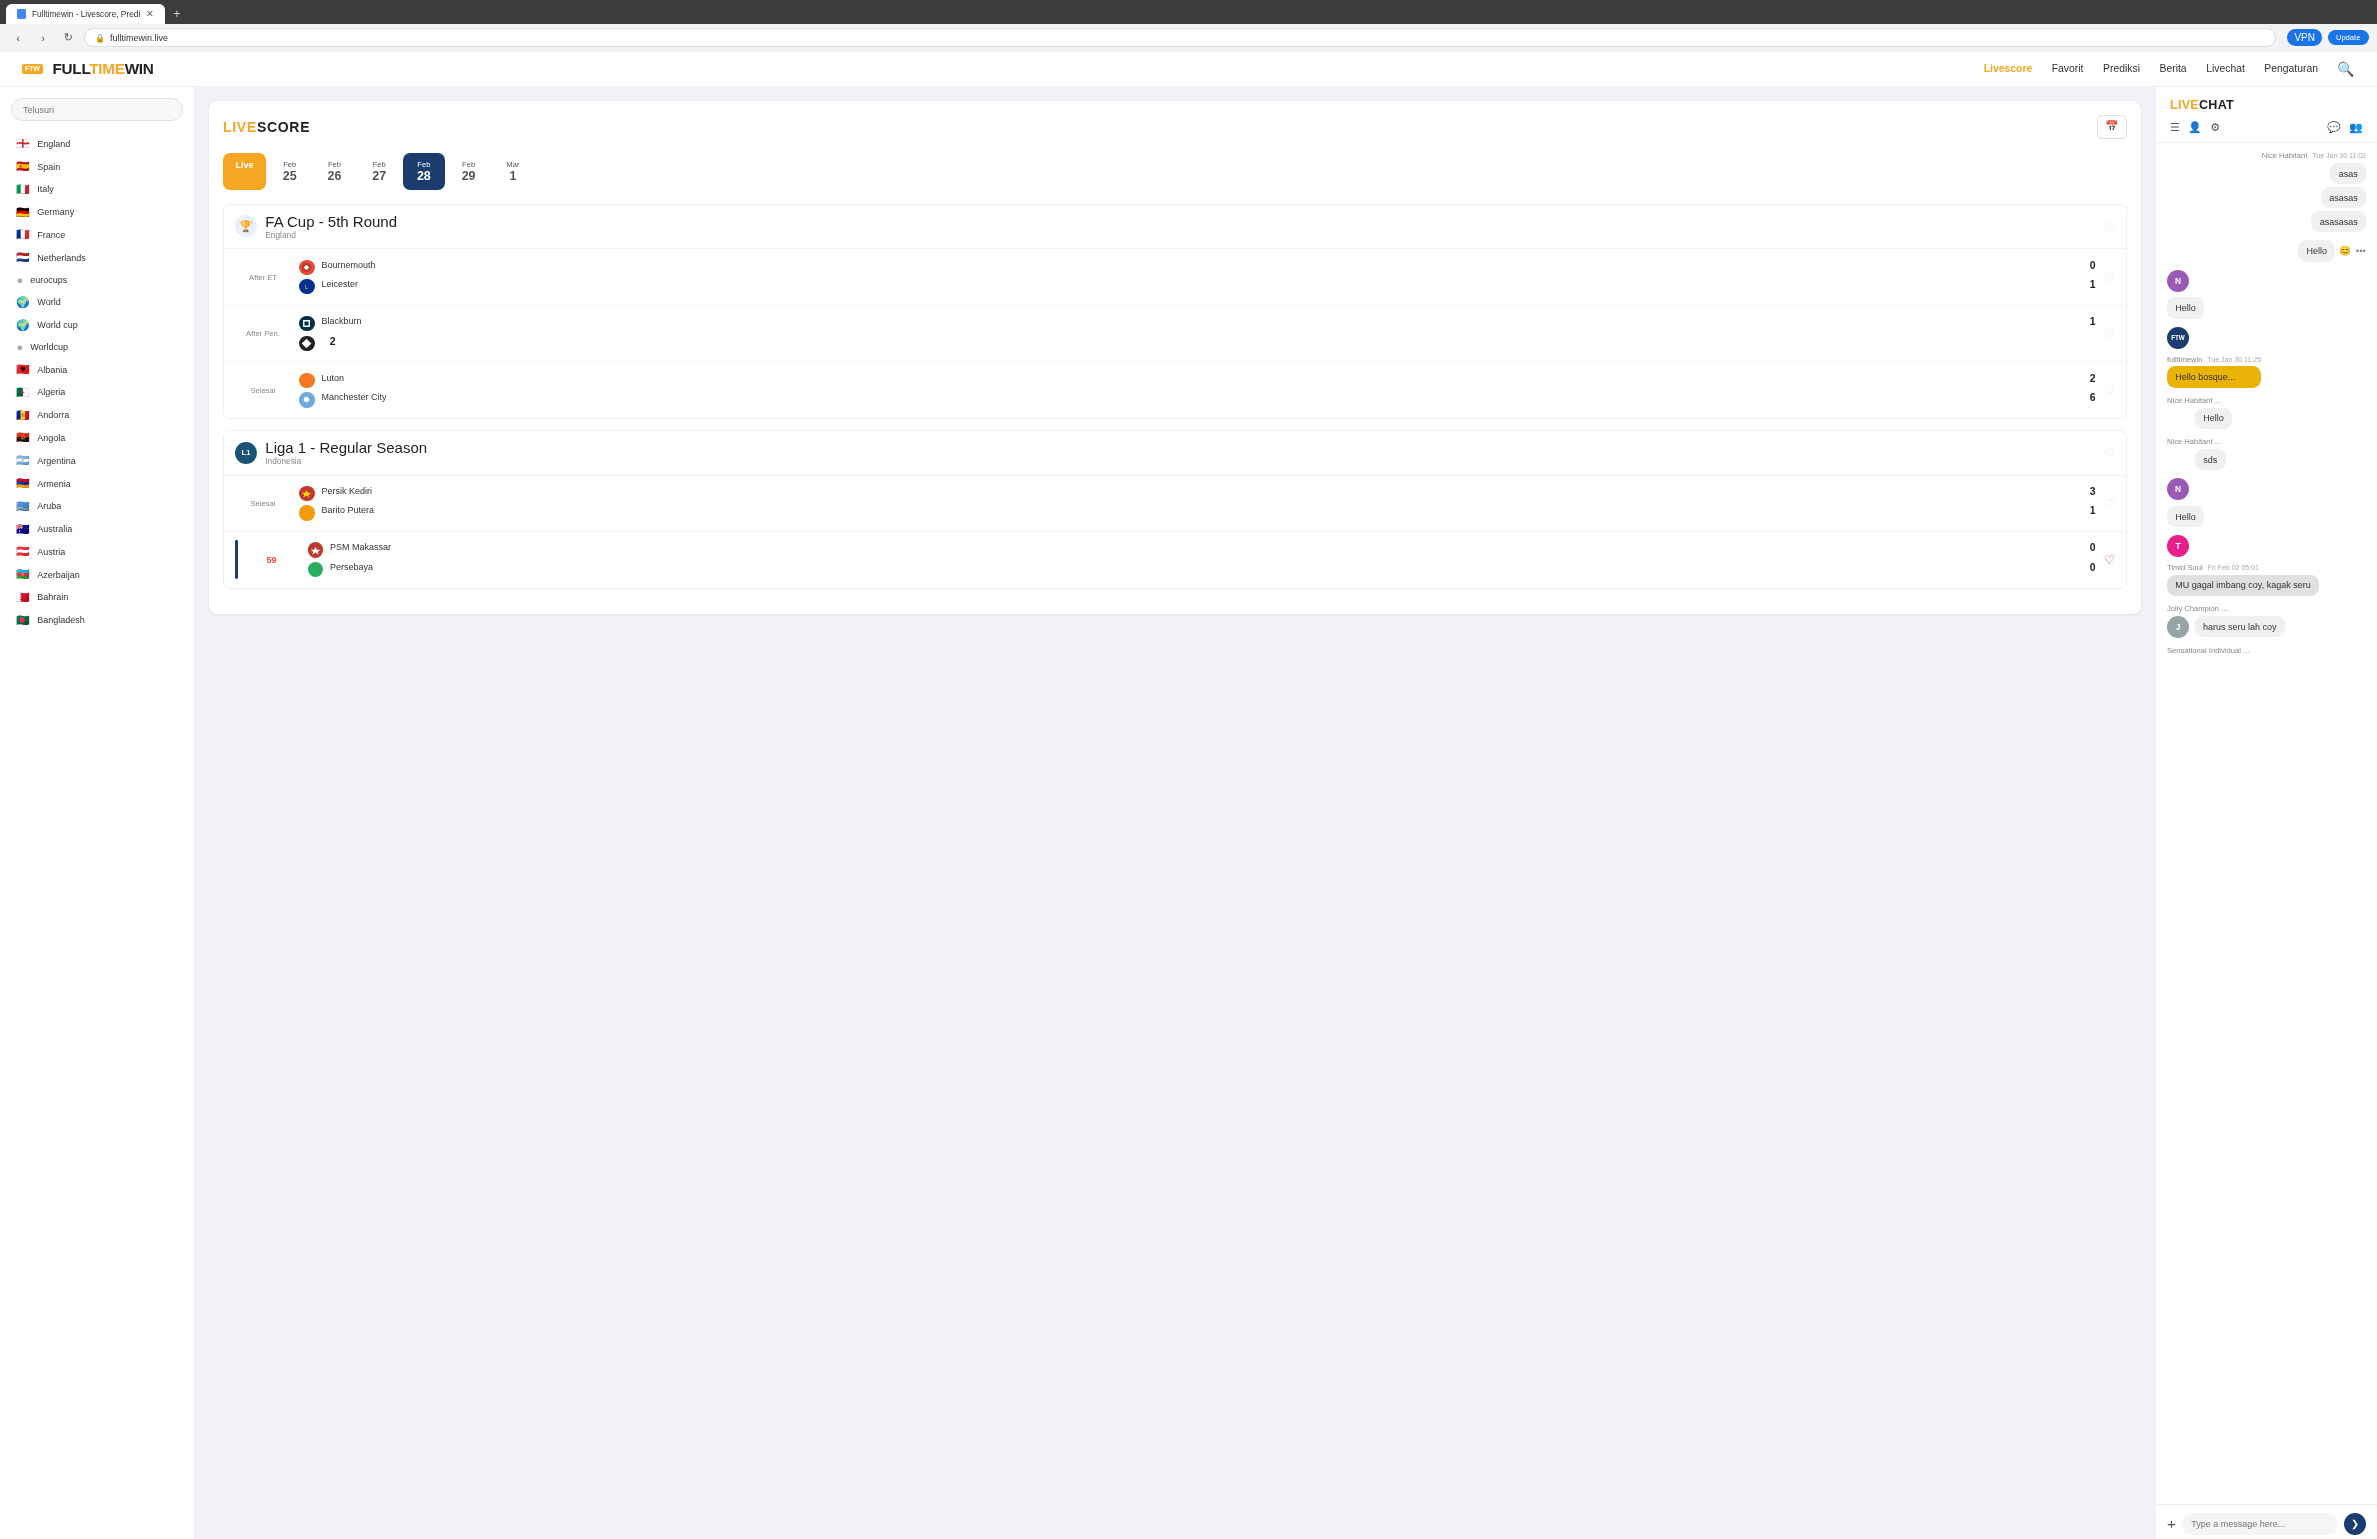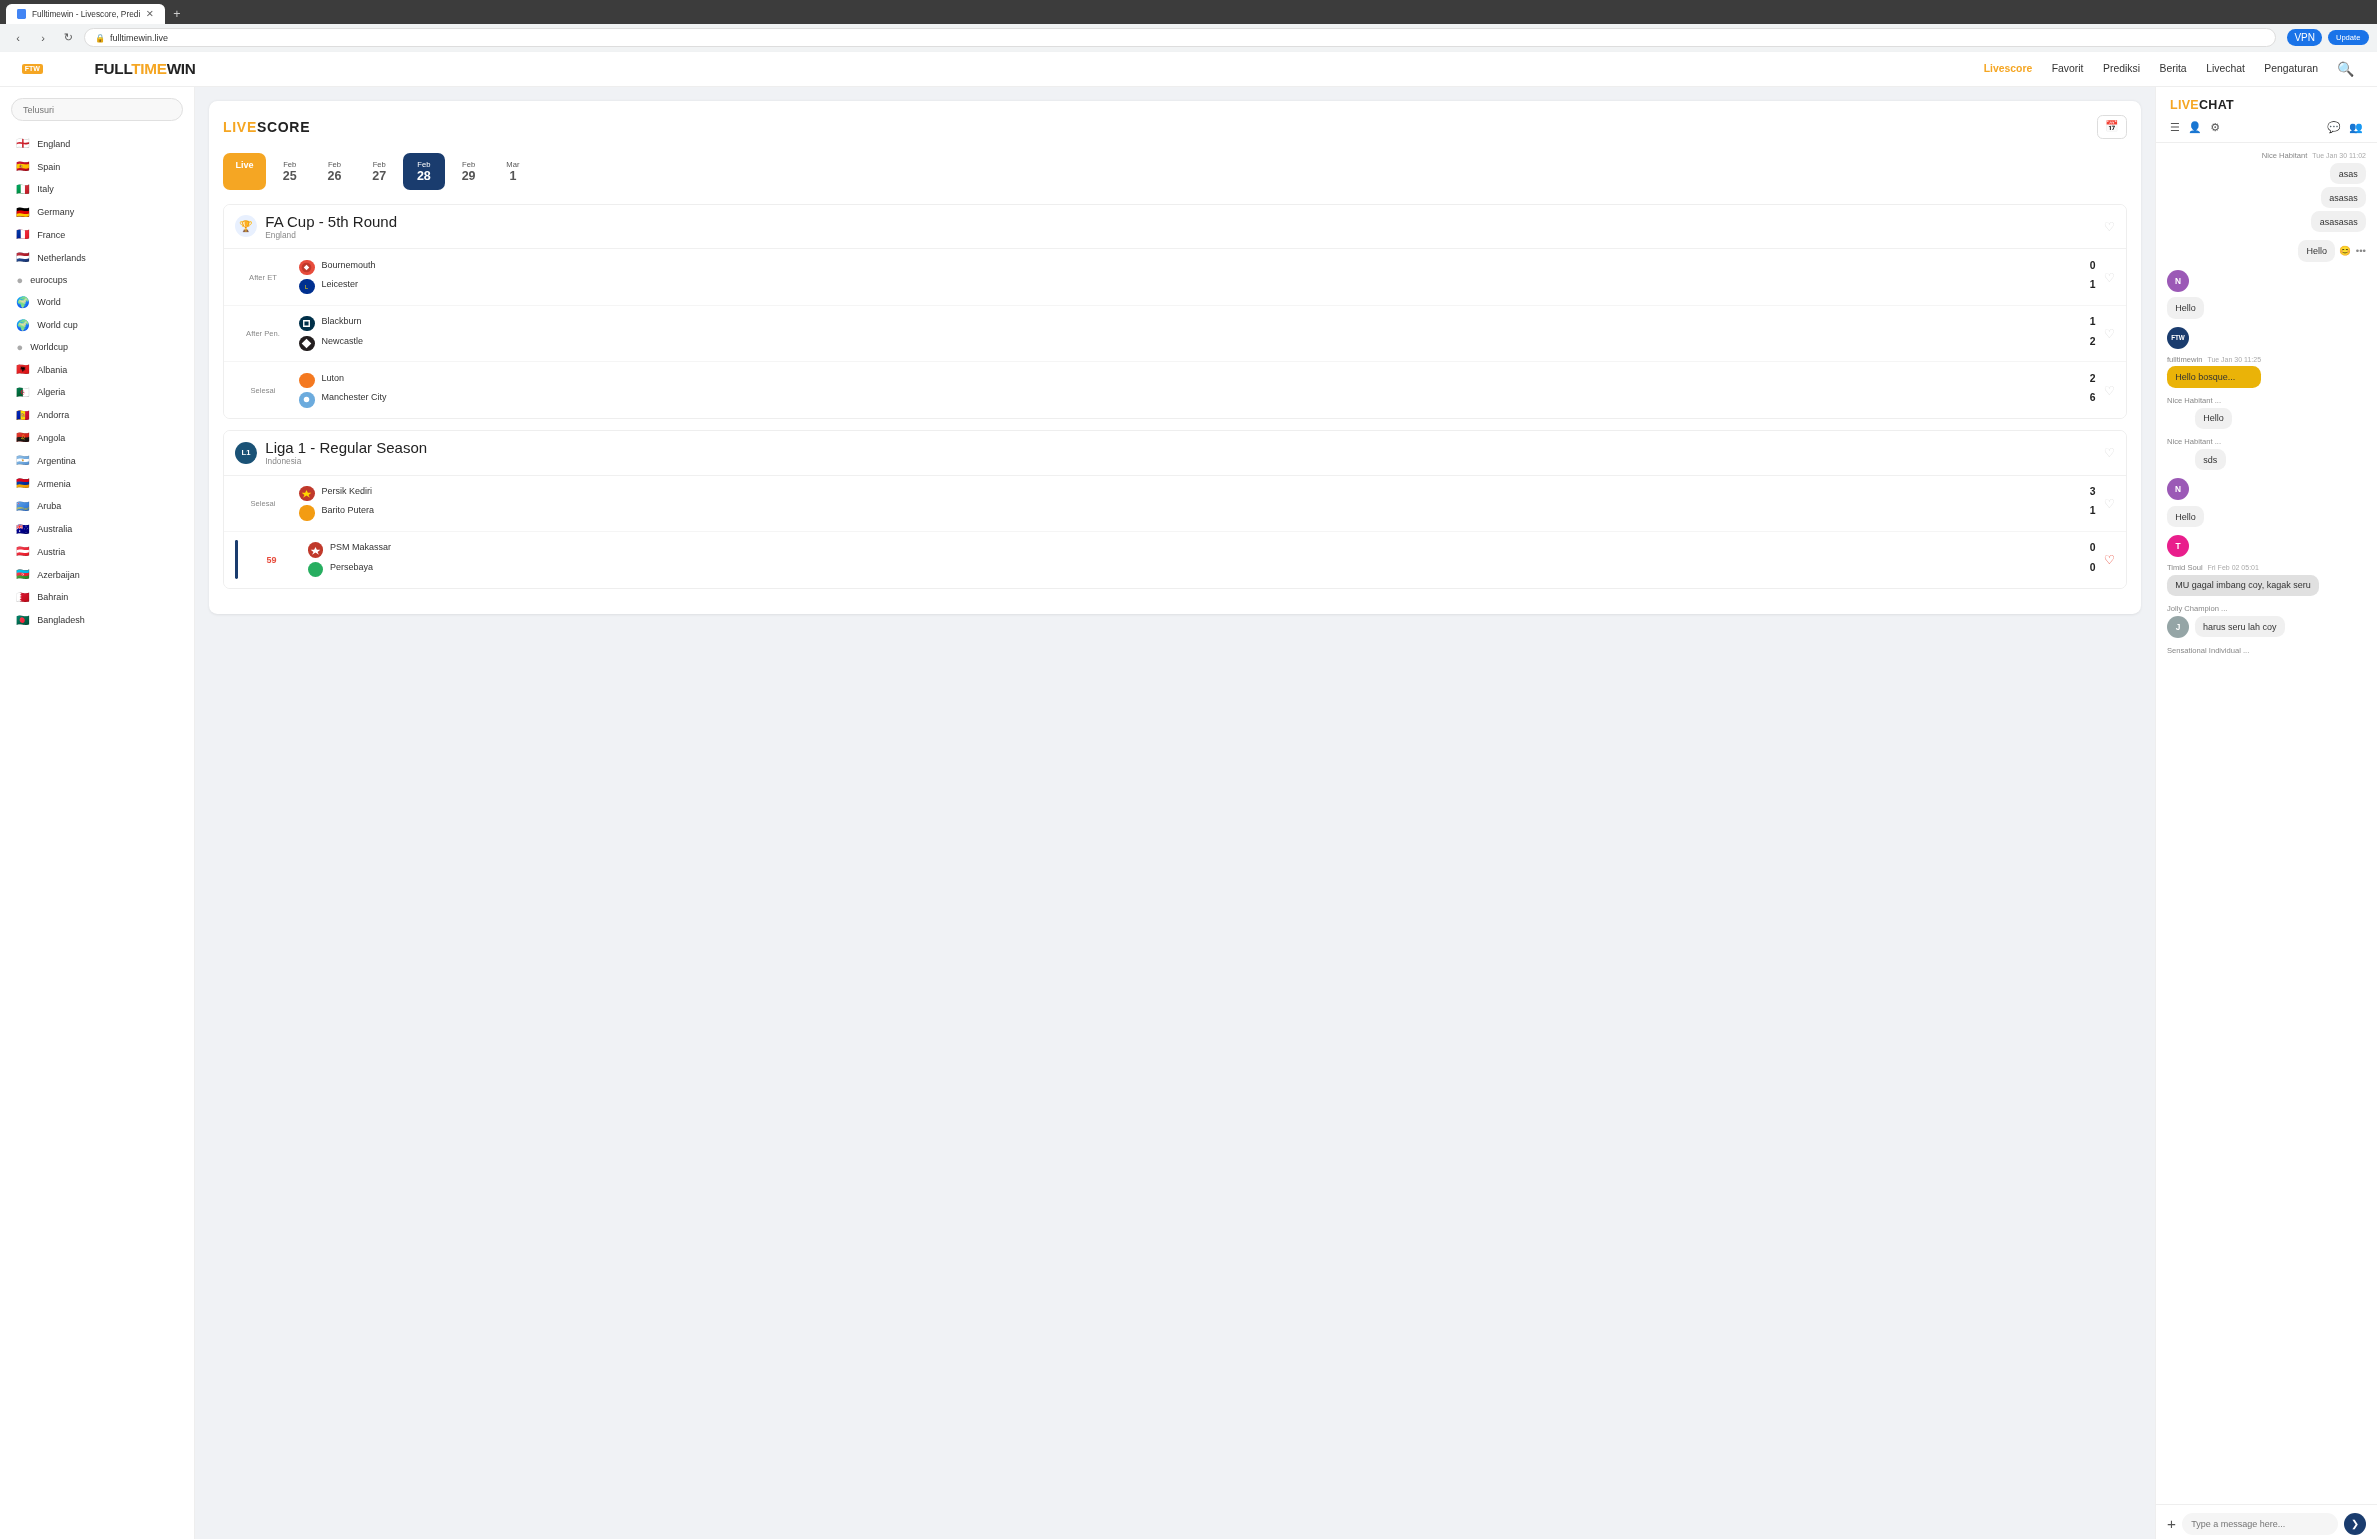--- a/index.html
+++ b/index.html
@@ -14,21 +14,21 @@
     .address-bar { flex: 1; background: #fff; border: 0.7px solid #ddd; border-radius: 14px; padding: 3.5px 11px; font-size: 9px; color: #333; display: flex; align-items: center; gap: 4.2px; }
     .address-bar .lock-icon { color: #555; font-size: 8.3px; }
     .browser-actions { display: flex; gap: 5.6px; align-items: center; margin-left: 5.6px; }
     .vpn-btn { background: #1a73e8; color: #fff; border: none; border-radius: 8.3px; padding: 2.8px 7px; font-size: 10px; cursor: pointer; }
     .update-btn { background: #1a73e8; color: #fff; border: none; border-radius: 8.3px; padding: 2.8px 8.3px; font-size: 7.6px; cursor: pointer; }
 
     
     .app-header { background: #fff; padding: 8.3px 22px; display: flex; align-items: center; justify-content: space-between; border-bottom: 0.7px solid #eee; box-shadow: 0 0.7px 2.1px rgba(0,0,0,0.1); }
     .logo { display: flex; align-items: center; gap: 5.6px; }
     .logo-text { font-size: 15.3px; font-weight: 900; color: #222; letter-spacing: -0.3px; }
-    .logo-text span.full { color: #222; margin-left: 42px; }
+    .logo-text span.full { color: #222; }
     .logo-text span.time { color: #f5a623; }
     .logo-text span.win { color: #222; }
     .nav-menu { display: flex; align-items: center; gap: 19.5px; }
     .nav-item { color: #333; font-size: 10.4px; font-weight: 500; cursor: pointer; text-decoration: none; }
     .nav-item.active { color: #f5a623; font-weight: 700; }
     .search-icon-btn { background: none; border: none; cursor: pointer; font-size: 14px; color: #333; }
 
     
     .main-container { display: flex; gap: 0; background: #f0f2f5; min-height: calc(100vh - 83px); }
     
@@ -336,21 +336,20 @@
               <span class="team-name">Blackburn</span>
               <span class="team-score">1</span>
             </div>
             <div class="team-row">
               <div class="team-logo" style="background:#241f20;">
                 <svg width="11" height="11" viewBox="0 0 16 16">
                     <circle cx="8" cy="8" r="7" fill="#241f20"></circle>
                     <path d="M1 8 L8 1 L15 8 L8 15Z" fill="#fff"></path>
                   </svg>
               </div>
-              <span class="team-name">Newcastle</span>
               <span class="team-score">2</span>
             </div>
           </div>
           <button class="heart-btn">♡</button>
         </div>
 
         <div class="match-row">
           <div class="match-status">
             <span>Selesai</span>
           </div>

